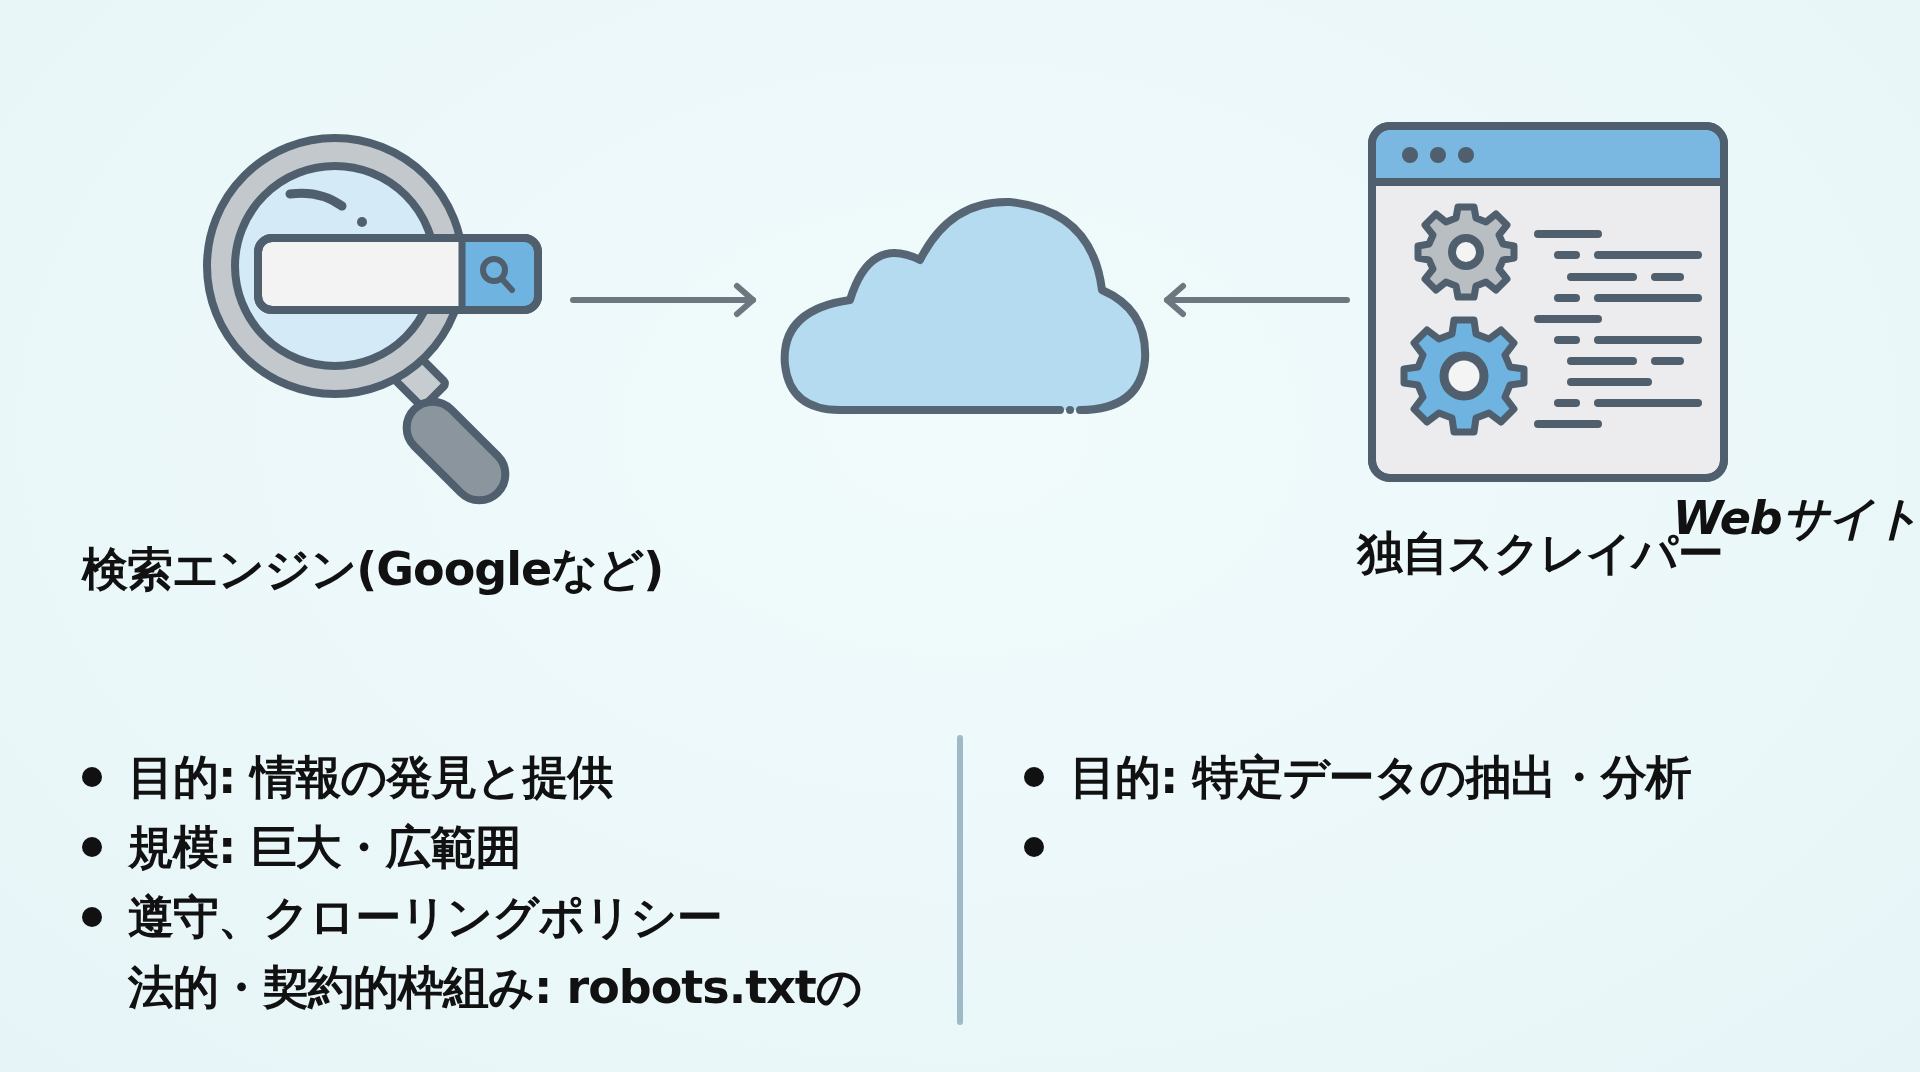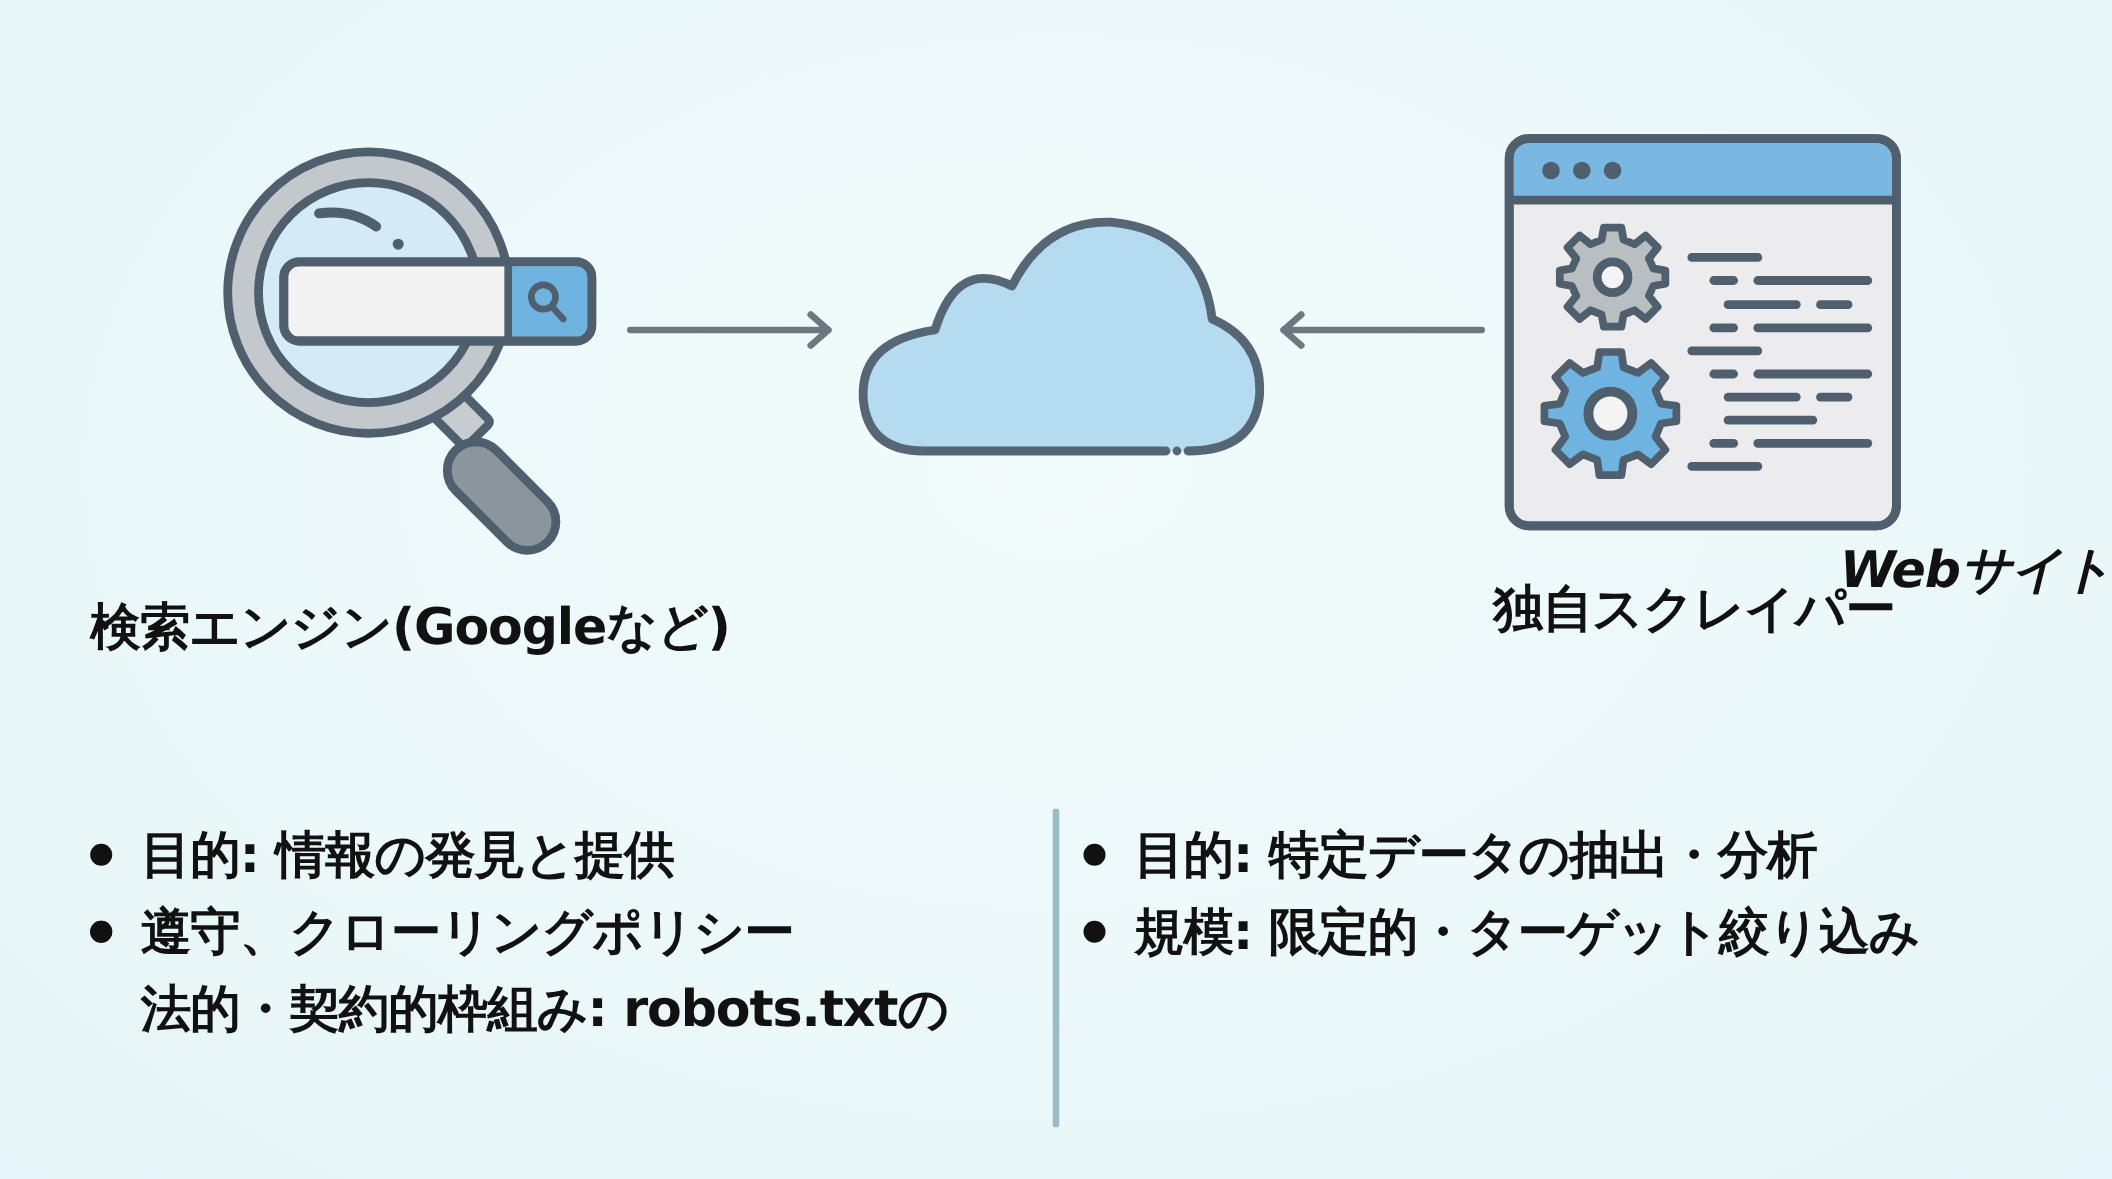--- a/index.html
+++ b/index.html
@@ -39,21 +39,21 @@
       list-style: none;
       margin: 0;
       padding: 0;
       font-weight: bold;
       font-size: 46px;
       line-height: 70px;
       color: #111;
       letter-spacing: -1px;
     }
     #bullets-left { left: 80px; top: 742px; width: 840px; }
-    #bullets-right { left: 983px; top: 742px; width: 860px; }
+    #bullets-right { left: 1022px; top: 742px; width: 860px; }
     .bullets li {
       position: relative;
       padding-left: 48px;
     }
     .bullets li .dot {
       position: absolute;
       left: 2px;
       top: 25px;
       width: 20px;
       height: 20px;
@@ -173,34 +173,34 @@
     <div>独自スクレイパー</div>
   </div>
 
   <ul id="bullets-left" class="bullets">
     <li>
       <span class="dot"></span>
       <span>目的: 情報の発見と提供</span>
     </li>
     <li>
       <span class="dot"></span>
+      <span>規模: 巨大・広範囲</span>
     </li>
     <li>
       <span class="dot"></span>
       <div>遵守、クローリングポリシー</div>
       <div>法的・契約的枠組み: robots.txtの</div>
     </li>
   </ul>
 
   <div id="divider"></div>
 
   <ul id="bullets-right" class="bullets">
     <li>
       <span class="dot"></span>
       <span>目的: 特定データの抽出・分析</span>
     </li>
     <li>
       <span class="dot"></span>
-      <span>規模: 限定的・ターゲット絞り込み</span>
     </li>
   </ul>
 
 </div>
 
 </body></html>

